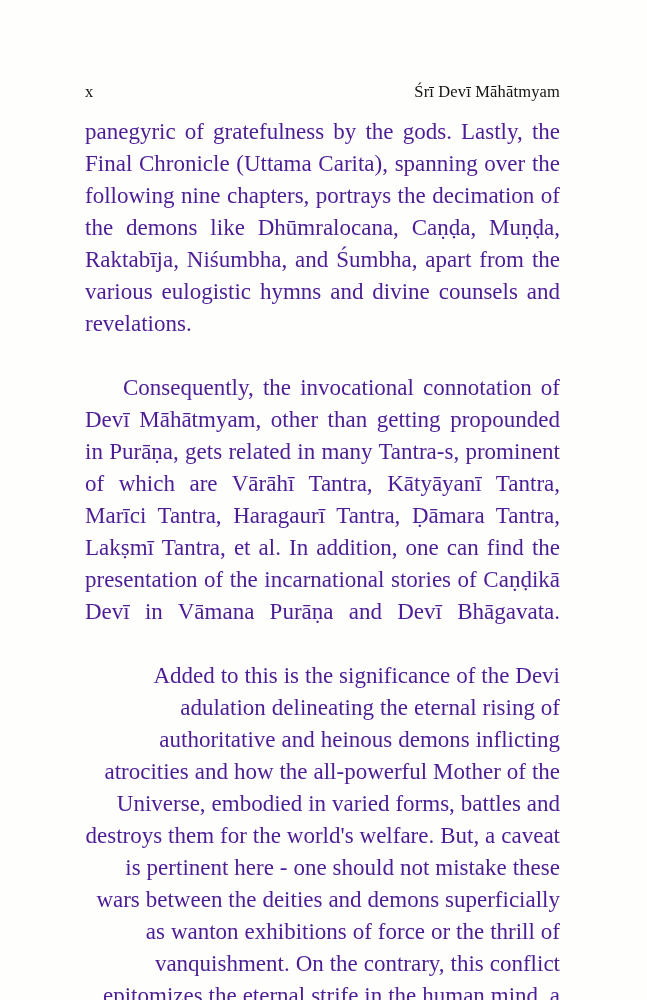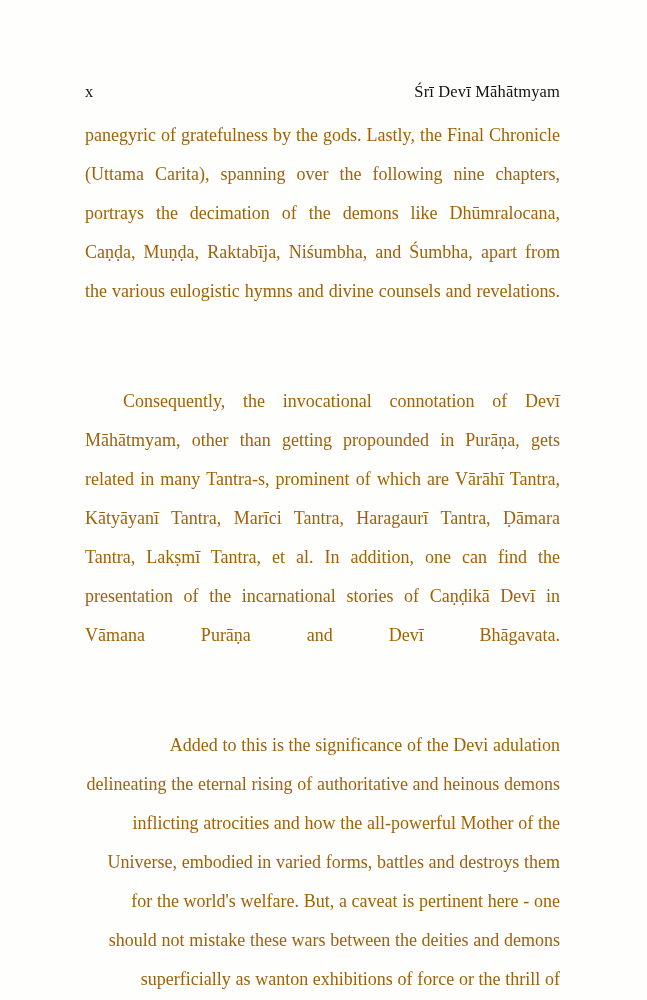--- a/index.html
+++ b/index.html
@@ -40,35 +40,34 @@
     text-align: right;
   }
   .text-block {
     position: absolute;
     left: 85px;
     top: 116px;
     width: 475px;
   }
   p.para {
     margin: 0;
-    font-size: 18px;
-    line-height: 39px;
+    font-size: 23px;
+    line-height: 32px;
     text-align: justify;
     text-justify: inter-word;
     word-spacing: 0.2px;
     hyphens: none;
     -webkit-hyphens: none;
-    color: #a16207;
+    color: #4c1d95;
   }
   p.para.left-aligned {
     text-align: right;
   }
   p.para.indent {
     text-indent: 38px;
-    margin-top: 32px;
   }
   
   p.para::after {
     content: "";
     display: inline-block;
     width: 100%;
   }
 </style>
 </head>
 <body>

